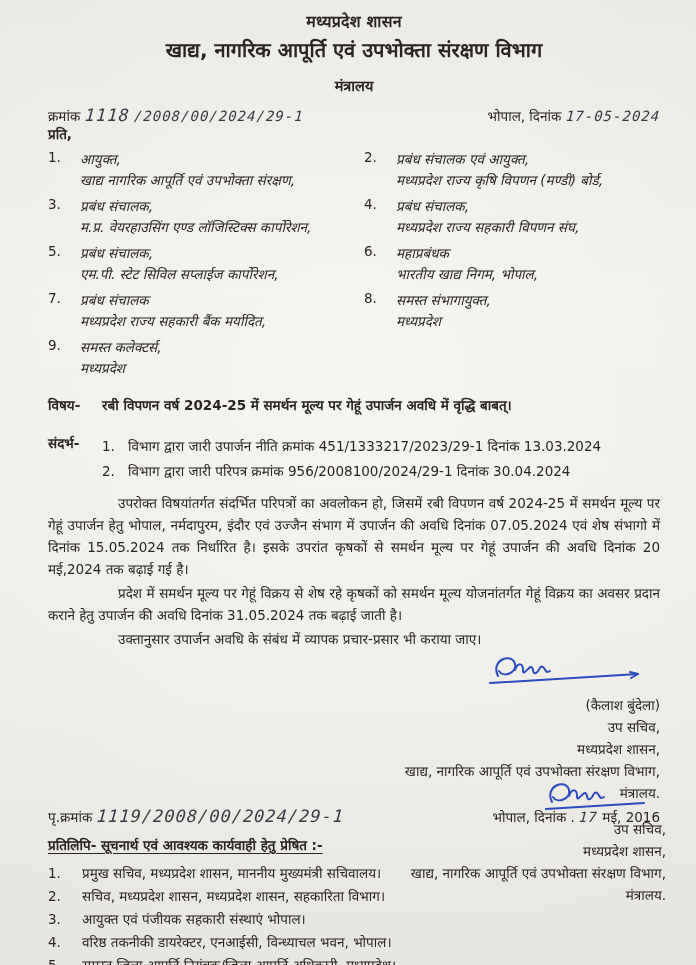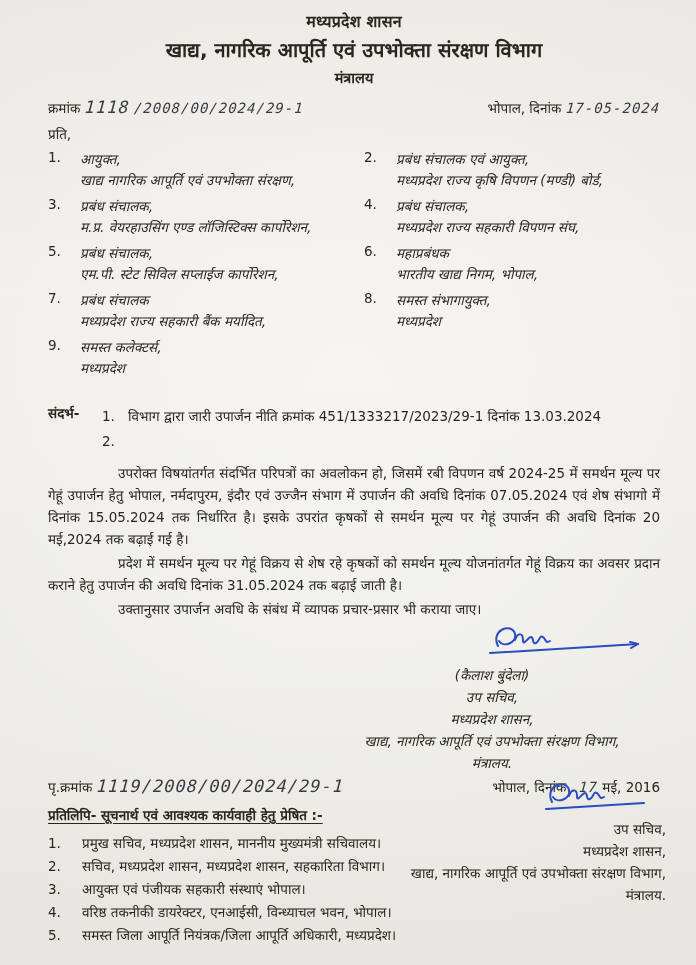--- a/index.html
+++ b/index.html
@@ -13,47 +13,47 @@
       radial-gradient(ellipse 120% 90% at 50% 40%, rgba(255,255,255,.45), rgba(0,0,0,0) 70%),
       linear-gradient(180deg,#e9e7e1 0%,#efede8 30%,#ecebe5 70%,#e7e5df 100%);
     color:#29261f;
     font-family:"DejaVu Sans","Liberation Sans",sans-serif;
     font-size:13.5px;
     overflow:hidden;
   }
   .center{text-align:center;}
   .hdr1{font-size:16px;font-weight:700;letter-spacing:.2px;}
   .hdr2{font-size:20px;font-weight:700;margin-top:4px;}
-  .hdr3{font-size:14.5px;font-weight:700;margin-top:4px;}
+  .hdr3{font-size:14.5px;font-weight:700;margin-top:12px;}
   .ref-row{display:flex;justify-content:space-between;align-items:flex-end;margin-top:10px;}
   .hand{
     font-family:"DejaVu Sans Mono","Liberation Mono",monospace;
     font-style:italic;
     color:#3b3a44;
     letter-spacing:1px;
     transform:skewX(-4deg);
     display:inline-block;
   }
   .hand-big{font-size:17px;}
   .hand-sm{font-size:14px;}
-  .salutation{margin-top:8px;font-weight:400;}
+  .salutation{font-weight:700;}
   .addr-grid{display:grid;grid-template-columns:316px 1fr;margin-top:6px;}
   .addr-item{display:flex;margin-bottom:5px;}
   .addr-num{width:32px;flex:0 0 32px;}
   .addr-lines div{line-height:21px;font-style:italic;}
   .subject-row{display:flex;margin-top:12px;}
   .lbl{flex:0 0 54px;font-weight:700;}
   .subject-text{flex:1;font-weight:700;}
   .ref-block{display:flex;margin-top:20px;}
   .ref-items{flex:1;}
   .ref-item{display:flex;line-height:25px;}
   .ref-item .n{flex:0 0 26px;}
   .body-text{margin-top:8px;}
   .body-text p{margin:0 0 2px 0;text-indent:70px;text-align:justify;line-height:22px;}
-  .sign1{width:336px;margin-left:auto;margin-top:2px;text-align:center;line-height:22px;font-style:italic;}
+  .sign1{width:336px;margin-left:auto;margin-top:2px;text-align:right;line-height:22px;}
   .sig-svg{display:block;margin-left:auto;margin-right:14px;}
   .endorse-row{display:flex;justify-content:space-between;align-items:flex-end;margin-top:2px;}
   .copy-heading{margin-top:10px;font-weight:700;text-decoration:underline;text-underline-offset:3px;}
   .copy-list{margin-top:8px;}
   .copy-item{display:flex;line-height:23px;}
   .copy-item .n{flex:0 0 34px;}
   .sign2{position:absolute;right:30px;top:780px;width:350px;text-align:right;line-height:22px;}
 </style>
 </head>
 <body>
@@ -141,30 +141,35 @@
       <div class="addr-item">
         <span class="addr-num">8.</span>
         <div class="addr-lines">
           <div>समस्त संभागायुक्त,</div>
           <div>मध्यप्रदेश</div>
         </div>
       </div>
     </div>
   </div>
 
+  <div class="subject-row">
+    <span class="lbl">विषय-</span>
+    <span class="subject-text">रबी विपणन वर्ष 2024-25 में समर्थन मूल्य पर गेहूं उपार्जन अवधि में वृद्धि बाबत्।</span>
+  </div>
 
   <div class="ref-block">
     <span class="lbl">संदर्भ-</span>
     <div class="ref-items">
       <div class="ref-item">
         <span class="n">1.</span>
         <span>विभाग द्वारा जारी उपार्जन नीति क्रमांक 451/1333217/2023/29-1 दिनांक 13.03.2024</span>
       </div>
       <div class="ref-item">
         <span class="n">2.</span>
+        <span>विभाग द्वारा जारी परिपत्र क्रमांक 956/2008100/2024/29-1 दिनांक 30.04.2024</span>
       </div>
     </div>
   </div>
 
   <div class="body-text">
     <p>उपरोक्त विषयांतर्गत संदर्भित परिपत्रों का अवलोकन हो, जिसमें रबी विपणन वर्ष 2024-25 में समर्थन मूल्य पर गेहूं उपार्जन हेतु भोपाल, नर्मदापुरम, इंदौर एवं उज्जैन संभाग में उपार्जन की अवधि दिनांक 07.05.2024 एवं शेष संभागो में दिनांक 15.05.2024 तक निर्धारित है। इसके उपरांत कृषकों से समर्थन मूल्य पर गेहूं उपार्जन की अवधि दिनांक 20 मई,2024 तक बढ़ाई गई है।</p>
     <p>प्रदेश में समर्थन मूल्य पर गेहूं विक्रय से शेष रहे कृषकों को समर्थन मूल्य योजनांतर्गत गेहूं विक्रय का अवसर प्रदान कराने हेतु उपार्जन की अवधि दिनांक 31.05.2024 तक बढ़ाई जाती है।</p>
     <p>उक्तानुसार उपार्जन अवधि के संबंध में व्यापक प्रचार-प्रसार भी कराया जाए।</p>
   </div>
 

